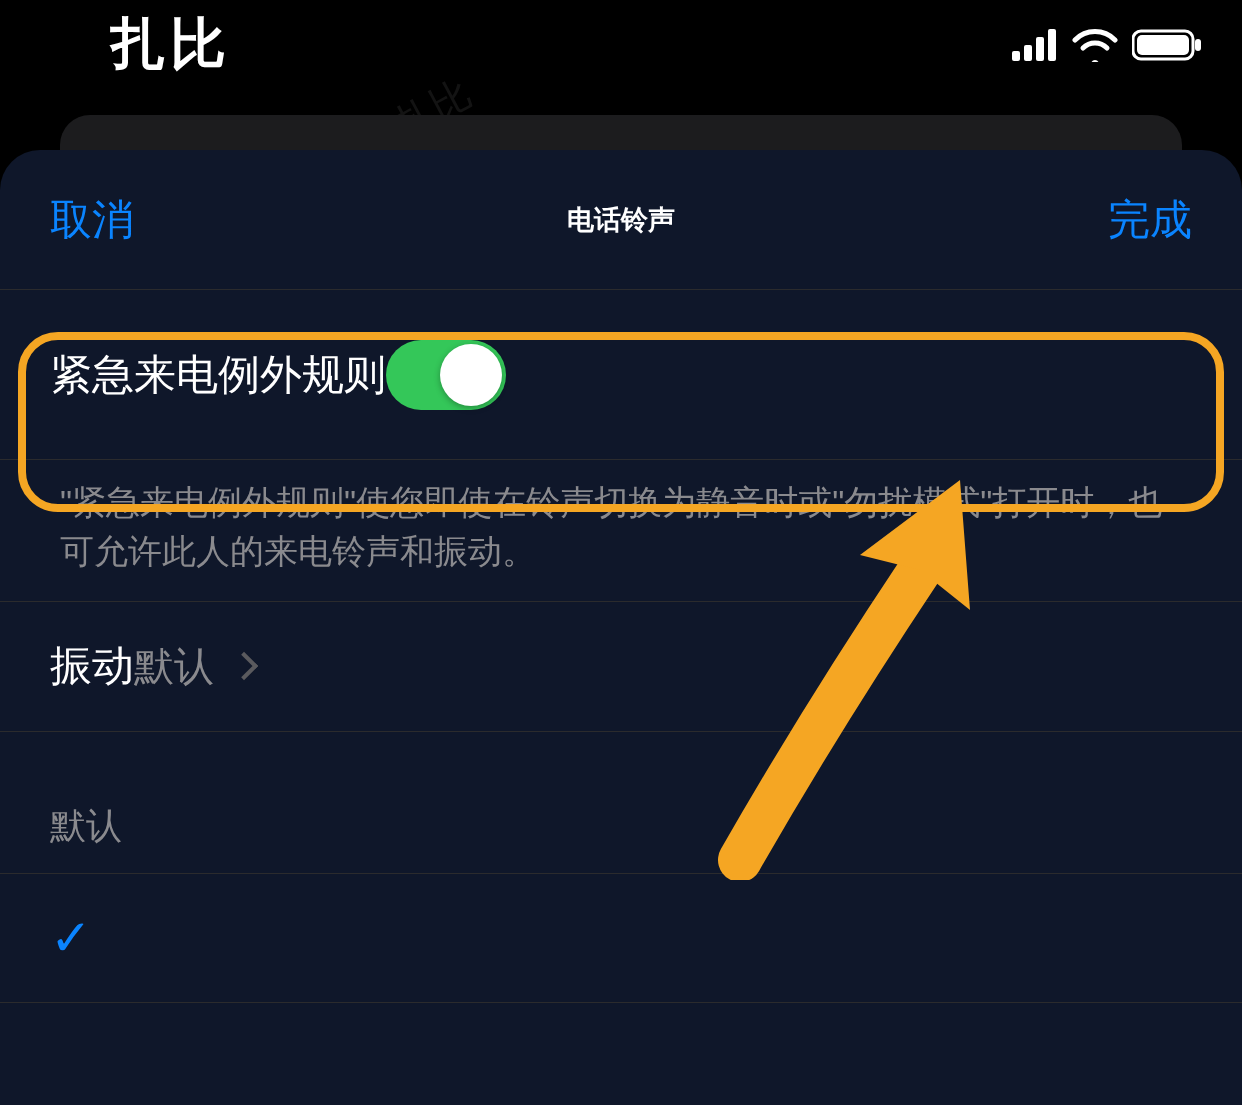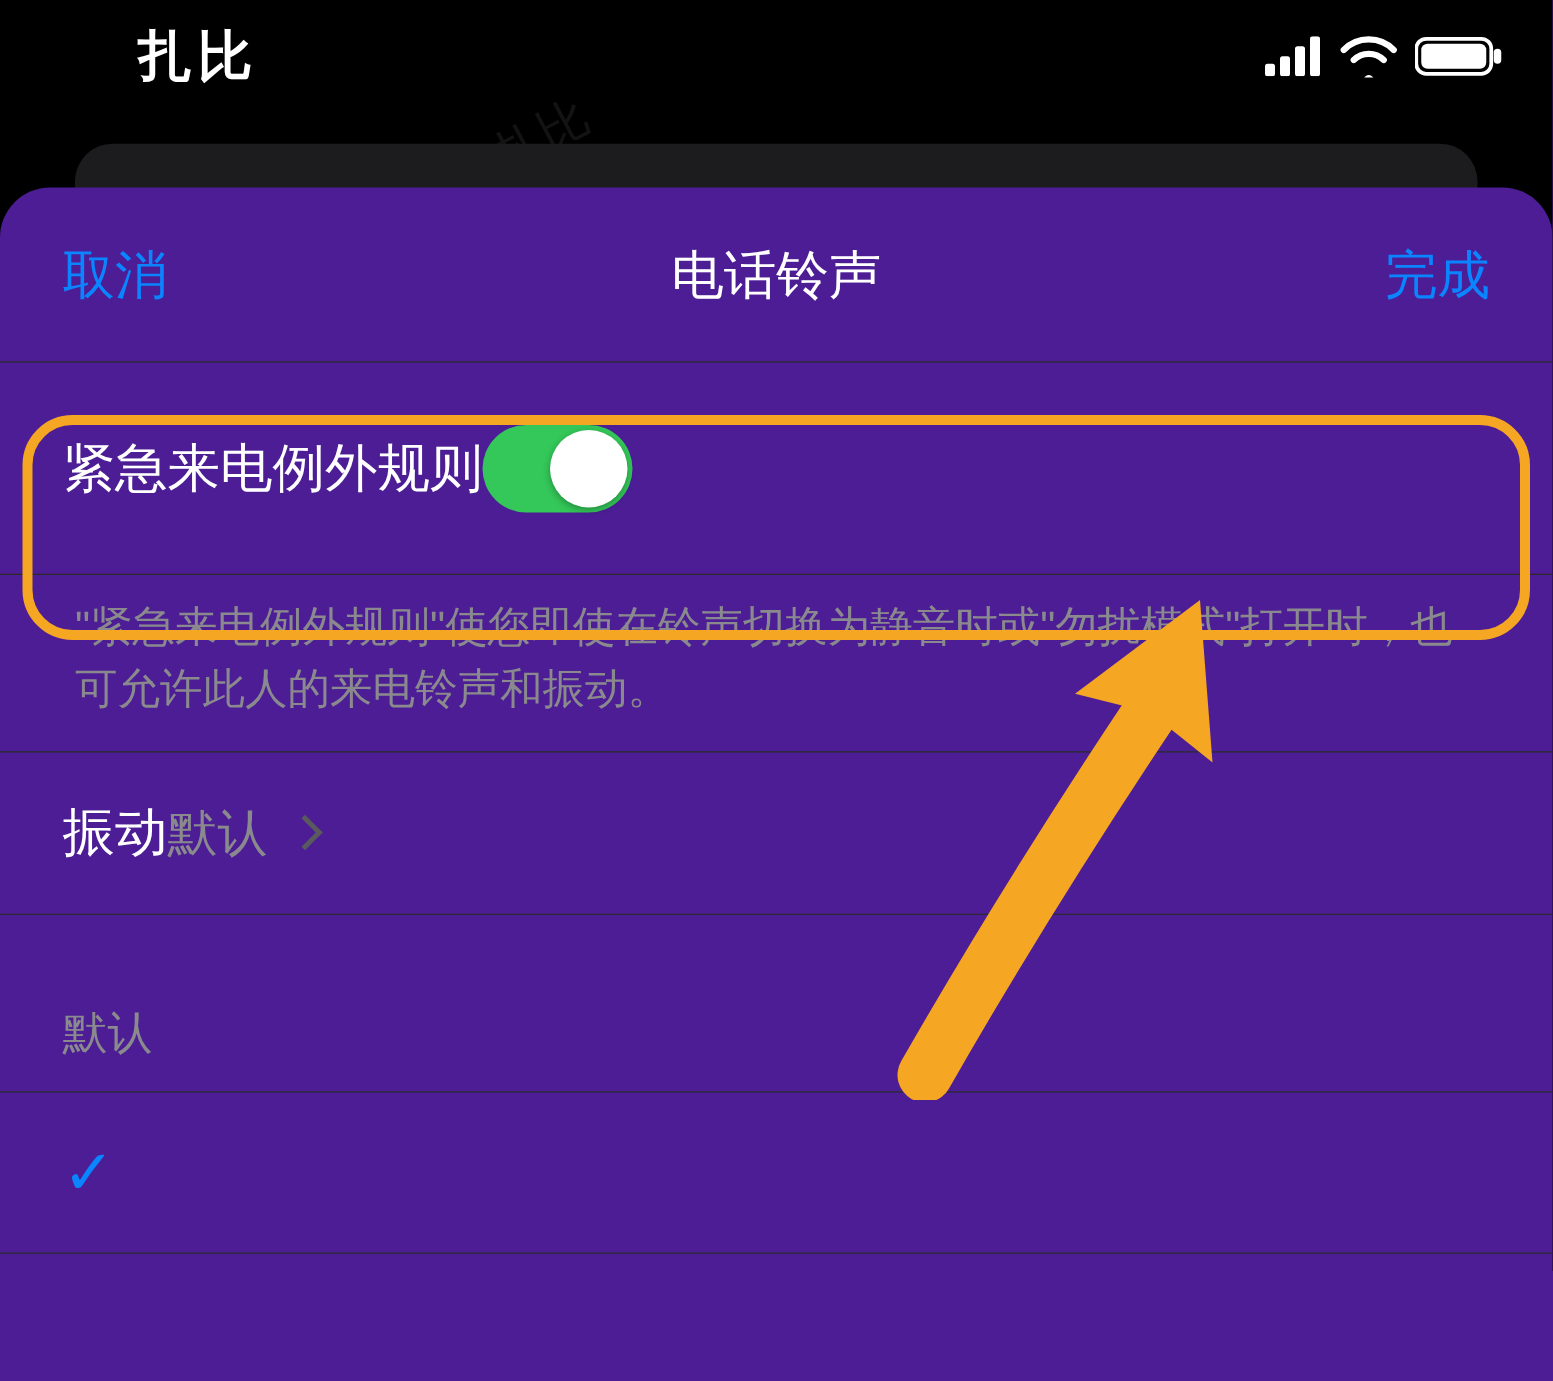--- a/index.html
+++ b/index.html
@@ -1,29 +1,29 @@
 <!DOCTYPE html>
 <html><head>
 <meta charset="utf-8">
 <style>
   * { margin:0; padding:0; box-sizing:border-box; font-family: -apple-system, "Helvetica Neue", Arial, sans-serif; }
   body { background:#000; width:1242px; height:1105px; position:relative; overflow:hidden; color:#fff; }
 
   
   .status-bar { position:absolute; top:0; left:0; right:0; height:90px; display:flex; align-items:center; justify-content:space-between; padding:0 40px; }
-  .status-left { font-size:44px; font-weight:600; letter-spacing:4px; padding-left:70px; }
+  .status-left { font-size:56px; font-weight:600; letter-spacing:4px; padding-left:70px; }
   .status-right { display:flex; align-items:center; gap:14px; }
 
   
   .card-back { position:absolute; top:115px; left:60px; right:60px; height:70px; background:#1c1c1e; border-radius:30px 30px 0 0; }
-  .card { position:absolute; top:150px; left:0; right:0; bottom:0; background:#4c1d95; border-radius:40px 40px 0 0; overflow:hidden; }
+  .card { position:absolute; top:150px; left:0; right:0; bottom:0; background:#0f172a; border-radius:40px 40px 0 0; overflow:hidden; }
 
   .nav { height:140px; display:flex; align-items:center; justify-content:space-between; padding:0 50px; border-bottom:1px solid #2b2b2d; }
   .nav-btn { color:#0a84ff; font-size:42px; background:none; border:none; cursor:pointer; }
-  .nav-title { color:#fff; font-size:42px; font-weight:400; }
+  .nav-title { color:#fff; font-size:27px; font-weight:700; }
 
   .section { position:relative; }
   .row { display:flex; align-items:center; justify-content:flex-start; padding:0 50px; height:130px; border-bottom:1px solid #2b2b2d; }
   .row-label { font-size:42px; color:#fff; }
   .row-value { display:flex; align-items:center; gap:14px; color:#8a8a8e; font-size:40px; }
 
   .footer-text { color:#8a8a8e; font-size:34px; line-height:1.45; padding:18px 50px 24px 60px; border-bottom:1px solid #2b2b2d; }
 
   
   .highlight { position:absolute; border:8px solid #f5a623; border-radius:40px; pointer-events:none; }

